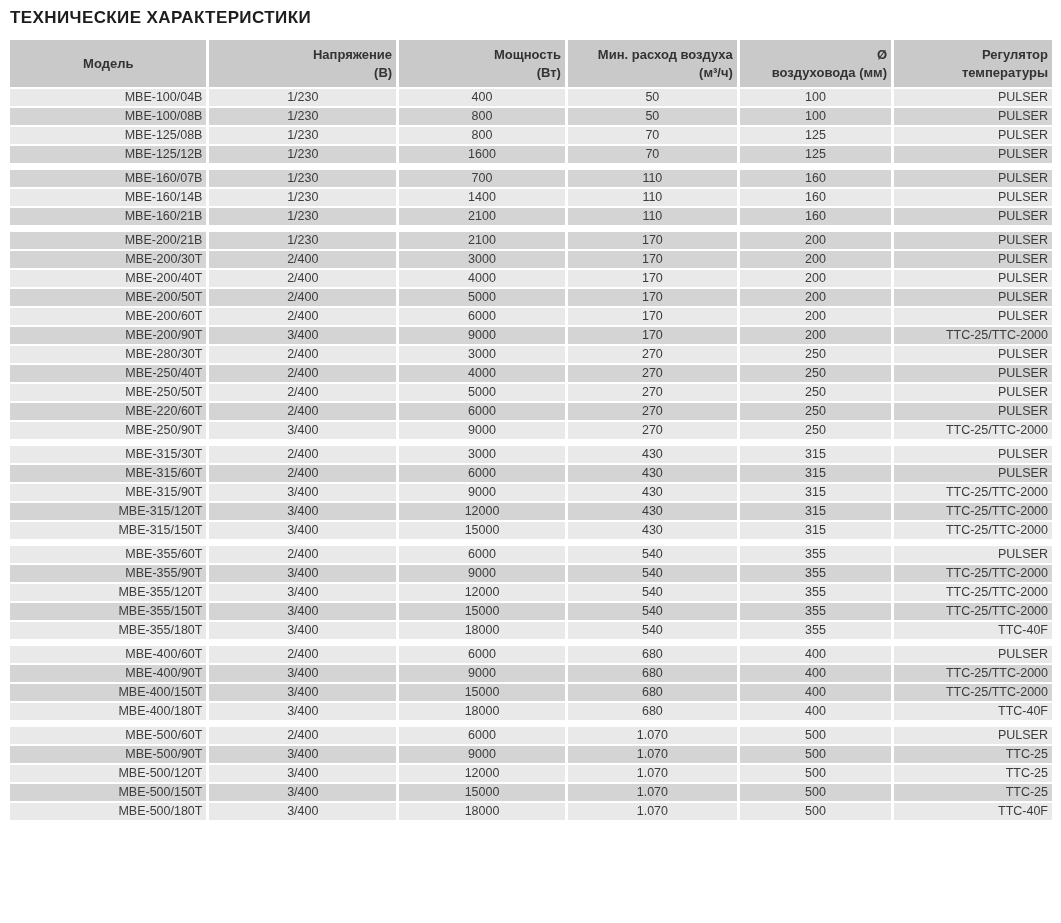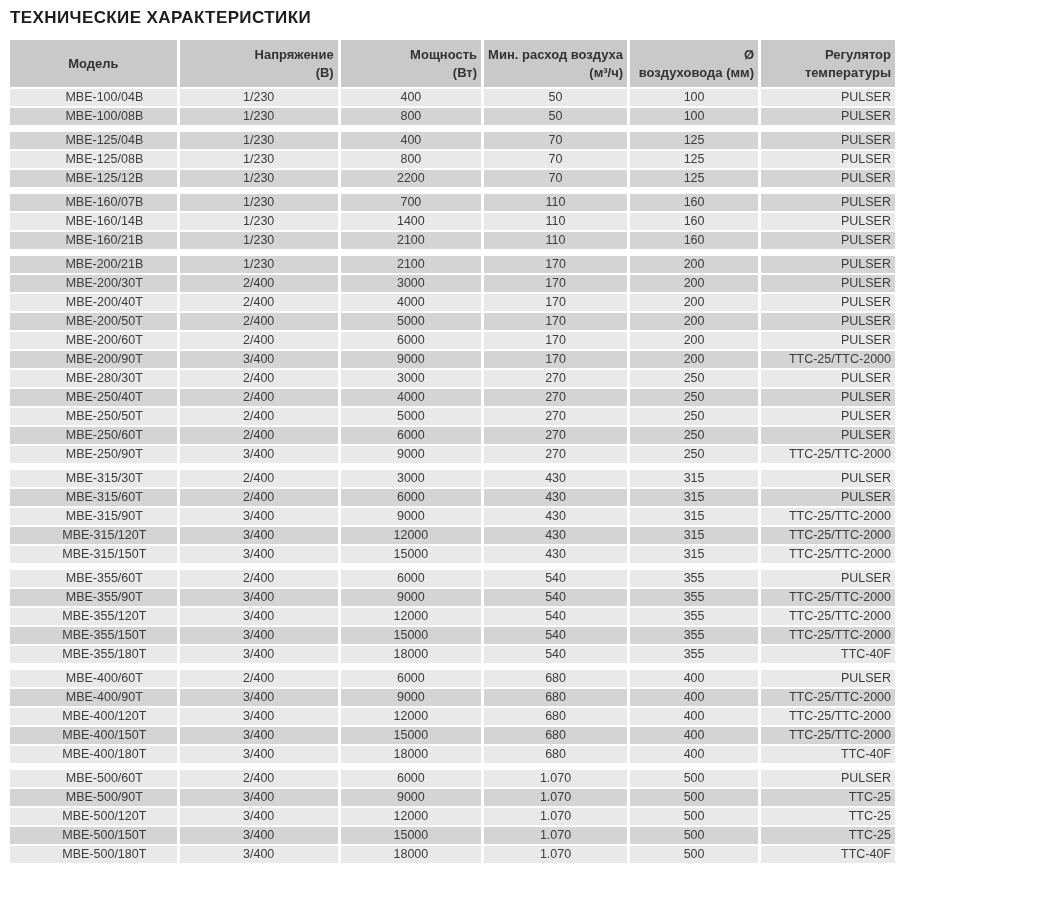--- a/index.html
+++ b/index.html
@@ -13,21 +13,21 @@
   .page-title {
     font-size: 17px;
     font-weight: bold;
     letter-spacing: 0.4px;
     color: var(--title-text, #1d1d1d);
     margin: 2px 0 12px 0;
   }
   table.spec-table {
     border-collapse: collapse;
     table-layout: fixed;
-    width: 885px;
+    width: 1042px;
   }
   col.c-model    { width: 19.0%; }
   col.c-voltage  { width: 18.2%; }
   col.c-power    { width: 16.2%; }
   col.c-airflow  { width: 16.5%; }
   col.c-diameter { width: 14.8%; }
   col.c-reg      { width: 15.3%; }
 
   .spec-table th {
     background: var(--header-bg, #c9c9c9);
@@ -54,21 +54,21 @@
     vertical-align: middle;
     padding: 1px 4px;
     color: var(--text, #3c3c3c);
     border-right: 3px solid #ffffff;
     border-bottom: 2px solid #ffffff;
     white-space: nowrap;
     overflow: hidden;
   }
   .spec-table td:last-child { border-right: none; text-align: right; }
   .spec-table td:first-child {
-    text-align: center;
+    text-align: right;
     padding-left: 26px;
   }
   tr.shade-light td { background: var(--row-light, #e9e9e9); }
   tr.shade-dark  td { background: var(--row-dark, #d4d4d4); }
   tr.group-start td { border-top: 7px solid #ffffff; }
 </style>
 </head>
 <body>
 
 <div class="page">
@@ -121,40 +121,32 @@
           <td>PULSER</td>
         </tr>
         <tr class="shade-dark">
           <td>MBE-100/08B</td>
           <td>1/230</td>
           <td>800</td>
           <td>50</td>
           <td>100</td>
           <td>PULSER</td>
         </tr>
-        <tr class="shade-dark group-start">
-          <td>MBE-125/04B</td>
-          <td>1/230</td>
-          <td>400</td>
-          <td>70</td>
-          <td>125</td>
-          <td>PULSER</td>
-        </tr>
         <tr class="shade-light">
           <td>MBE-125/08B</td>
           <td>1/230</td>
           <td>800</td>
           <td>70</td>
           <td>125</td>
           <td>PULSER</td>
         </tr>
         <tr class="shade-dark">
           <td>MBE-125/12B</td>
           <td>1/230</td>
-          <td>2200</td>
+          <td>1600</td>
           <td>70</td>
           <td>125</td>
           <td>PULSER</td>
         </tr>
         <tr class="shade-dark group-start">
           <td>MBE-160/07B</td>
           <td>1/230</td>
           <td>700</td>
           <td>110</td>
           <td>160</td>
@@ -242,21 +234,21 @@
         </tr>
         <tr class="shade-light">
           <td>MBE-250/50T</td>
           <td>2/400</td>
           <td>5000</td>
           <td>270</td>
           <td>250</td>
           <td>PULSER</td>
         </tr>
         <tr class="shade-dark">
-          <td>MBE-250/60T</td>
+          <td>MBE-220/60T</td>
           <td>2/400</td>
           <td>6000</td>
           <td>270</td>
           <td>250</td>
           <td>PULSER</td>
         </tr>
         <tr class="shade-light">
           <td>MBE-250/90T</td>
           <td>3/400</td>
           <td>9000</td>
@@ -349,28 +341,20 @@
           <td>2/400</td>
           <td>6000</td>
           <td>680</td>
           <td>400</td>
           <td>PULSER</td>
         </tr>
         <tr class="shade-dark">
           <td>MBE-400/90T</td>
           <td>3/400</td>
           <td>9000</td>
-          <td>680</td>
-          <td>400</td>
-          <td>TTC-25/TTC-2000</td>
-        </tr>
-        <tr class="shade-light">
-          <td>MBE-400/120T</td>
-          <td>3/400</td>
-          <td>12000</td>
           <td>680</td>
           <td>400</td>
           <td>TTC-25/TTC-2000</td>
         </tr>
         <tr class="shade-dark">
           <td>MBE-400/150T</td>
           <td>3/400</td>
           <td>15000</td>
           <td>680</td>
           <td>400</td>

